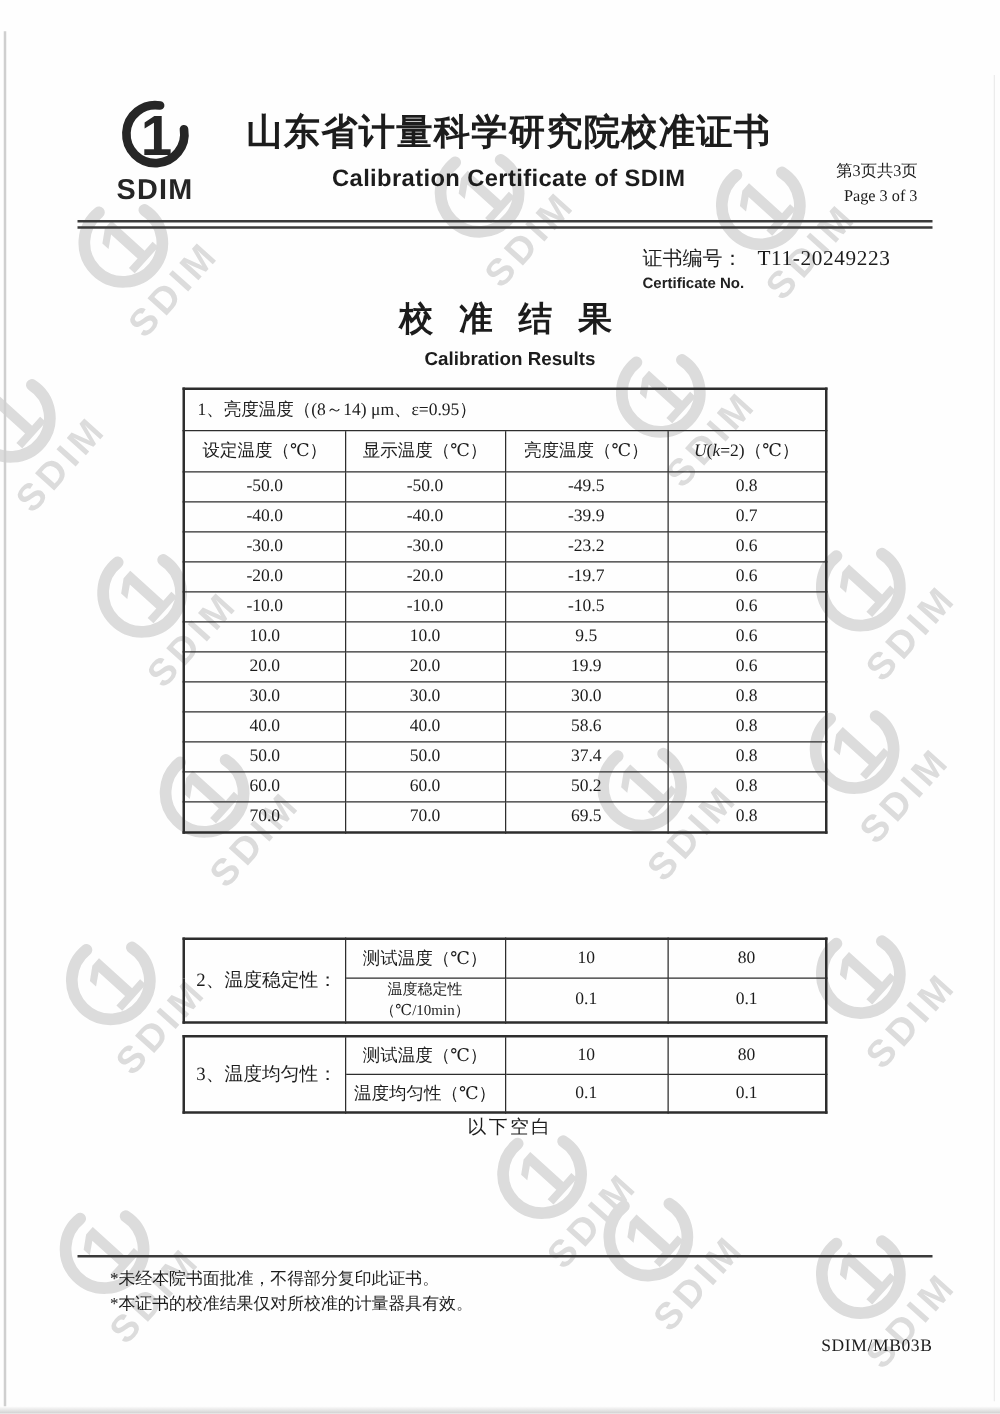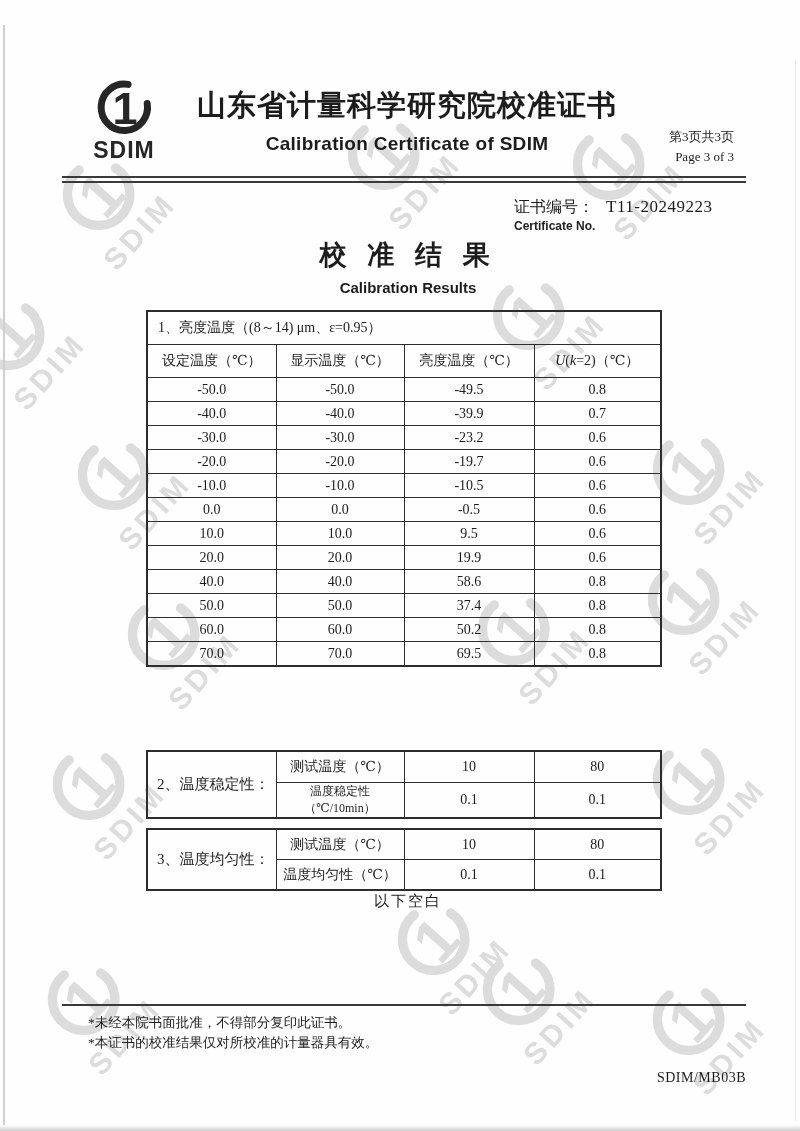--- a/index.html
+++ b/index.html
@@ -263,36 +263,36 @@
             <td>-19.7</td>
             <td>0.6</td>
           </tr>
           <tr>
             <td>-10.0</td>
             <td>-10.0</td>
             <td>-10.5</td>
             <td>0.6</td>
           </tr>
           <tr>
-            <td>0.0</td>
-            <td>0.0</td>
-            <td>-0.5</td>
-            <td>0.6</td>
-          </tr>
-          <tr>
             <td>10.0</td>
             <td>10.0</td>
             <td>9.5</td>
             <td>0.6</td>
           </tr>
           <tr>
             <td>20.0</td>
             <td>20.0</td>
             <td>19.9</td>
             <td>0.6</td>
+          </tr>
+          <tr>
+            <td>30.0</td>
+            <td>30.0</td>
+            <td>30.0</td>
+            <td>0.8</td>
           </tr>
           <tr>
             <td>40.0</td>
             <td>40.0</td>
             <td>58.6</td>
             <td>0.8</td>
           </tr>
           <tr>
             <td>50.0</td>
             <td>50.0</td>

